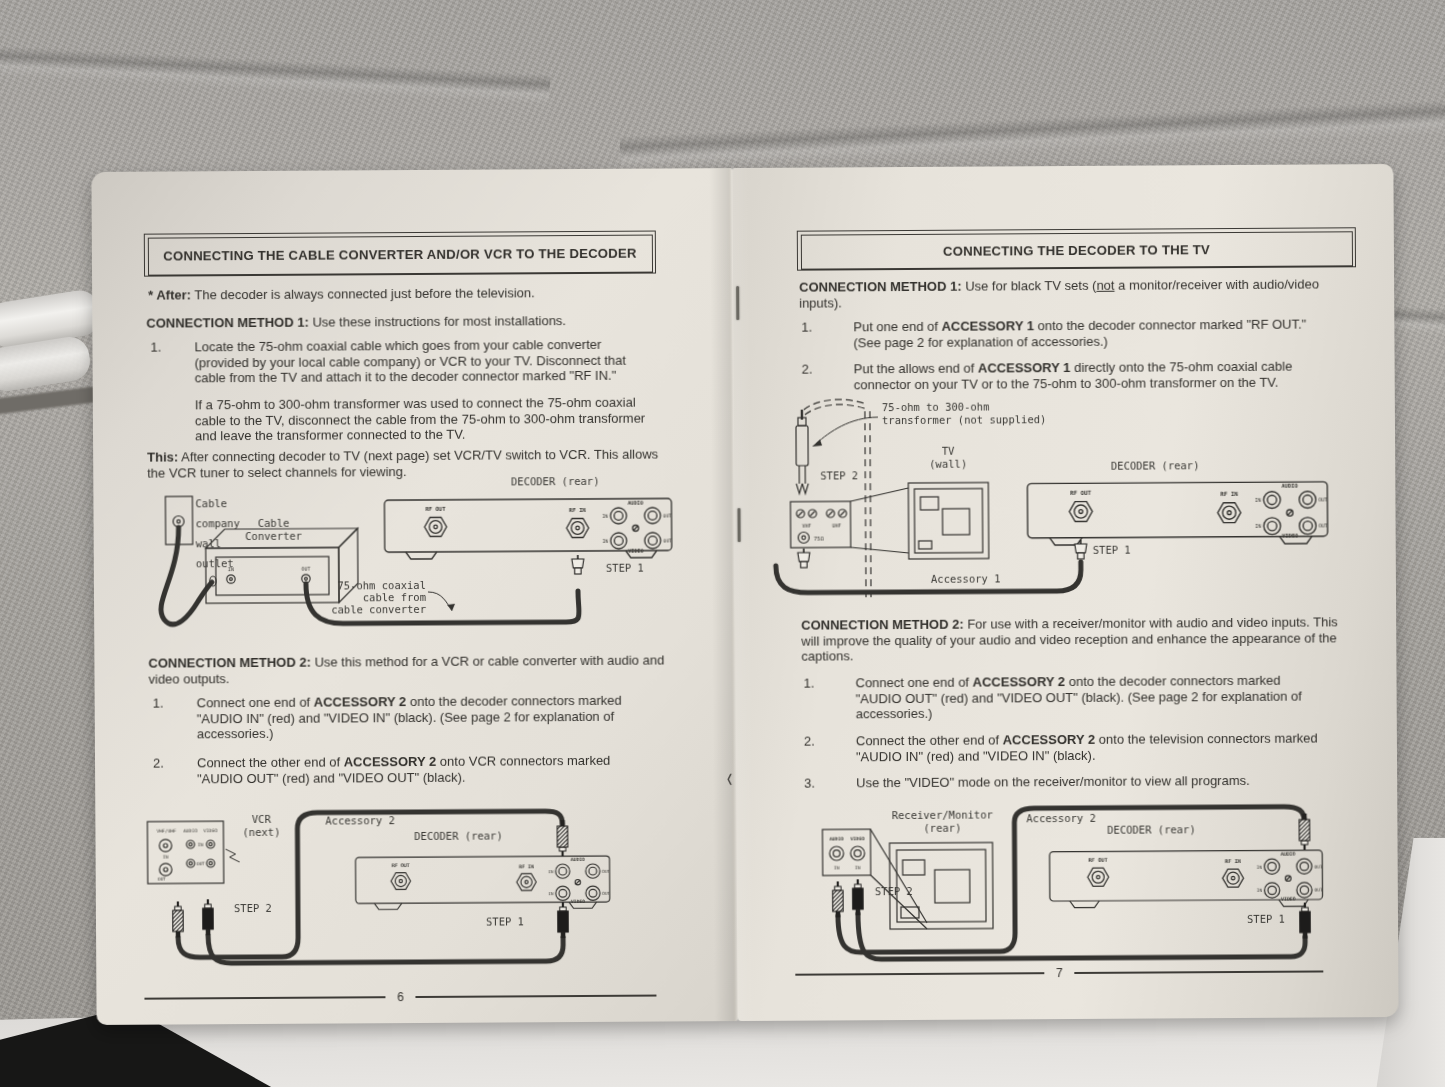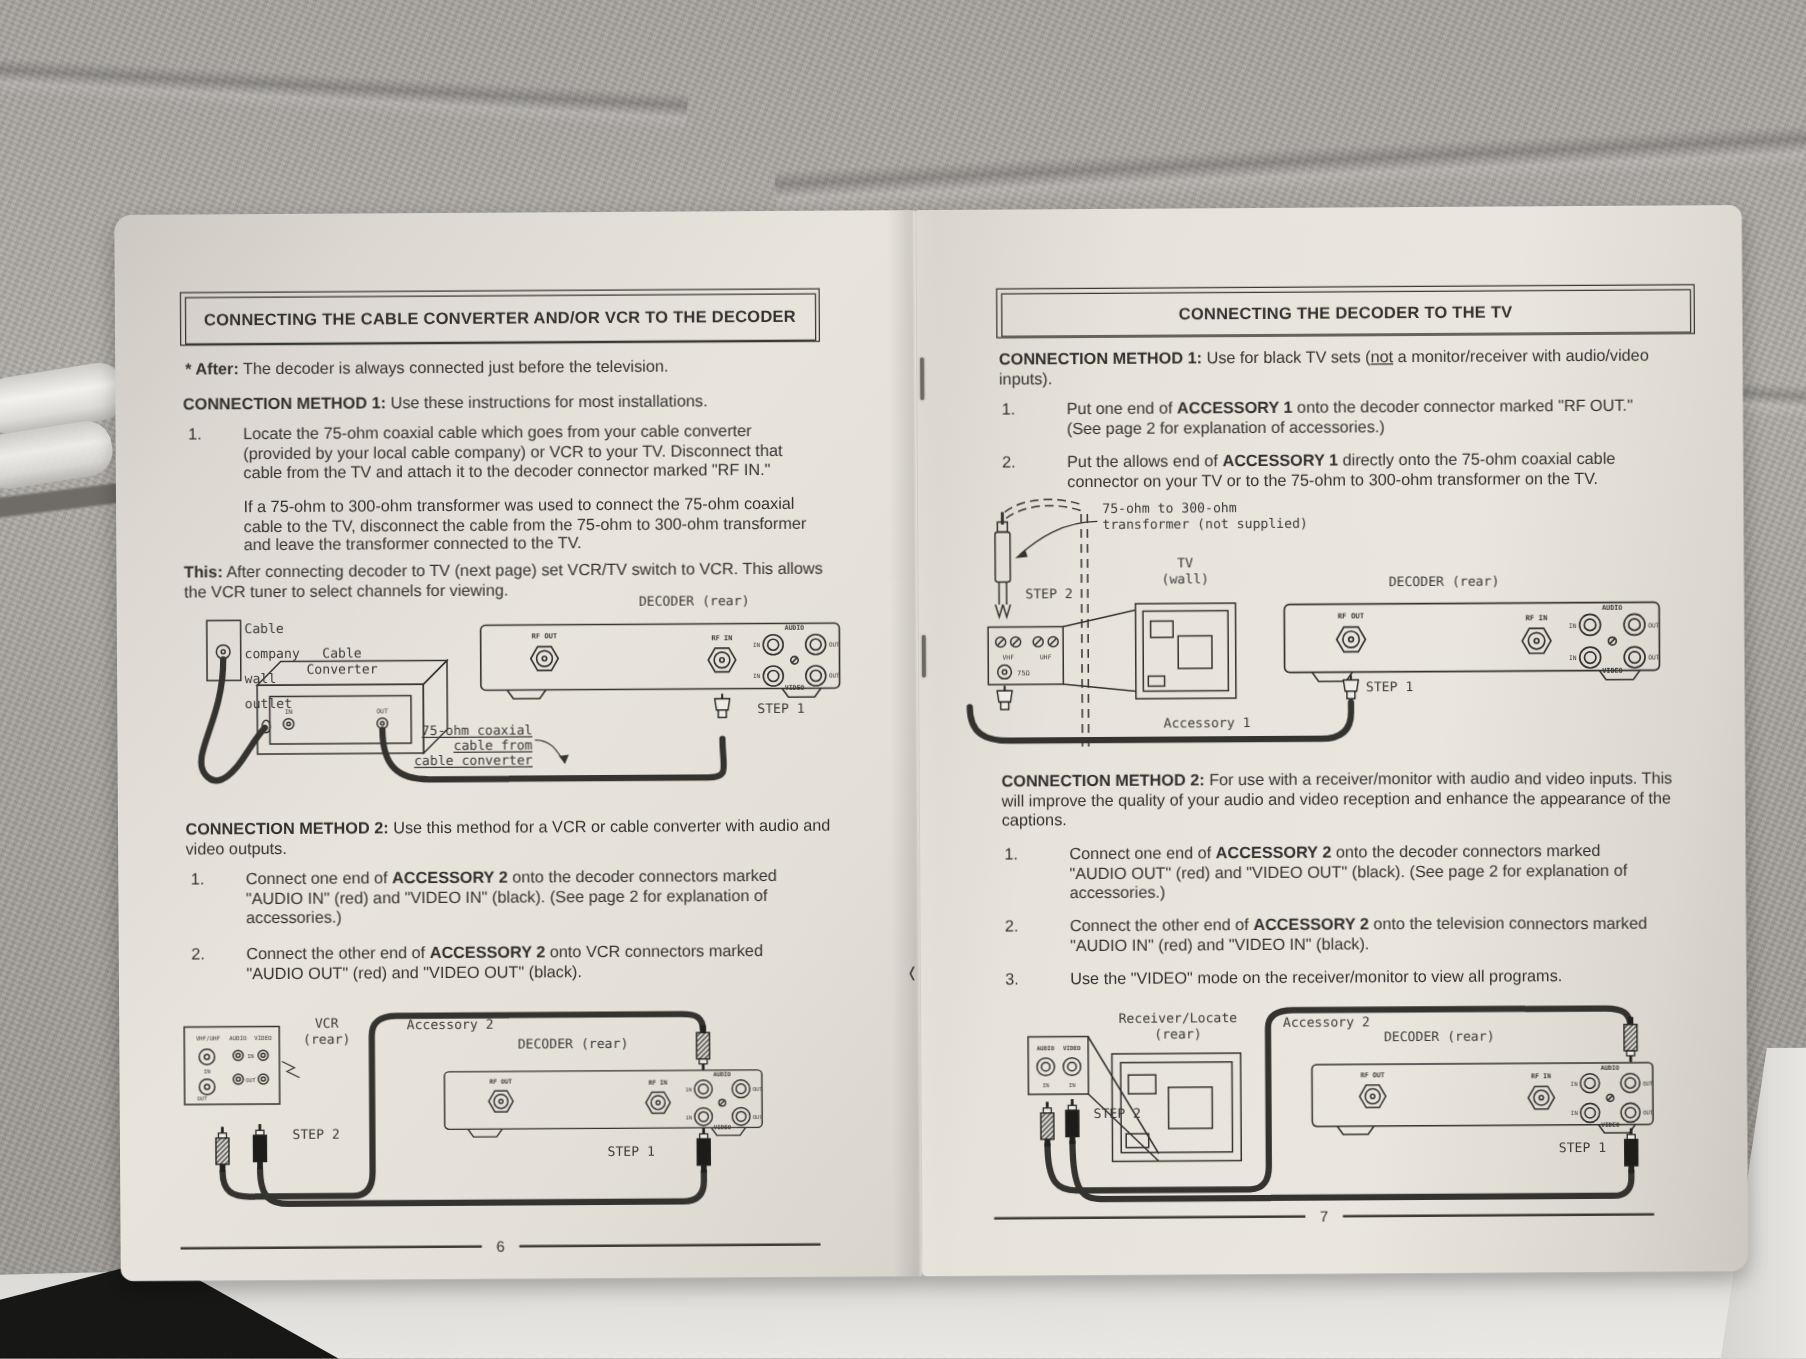--- a/index.html
+++ b/index.html
@@ -182,21 +182,21 @@
           <use href="#dec-panel" transform="translate(238,12)"></use>
           <use href="#fplug" transform="translate(432,76)"></use>
         </svg>
         <div class="dlabel" style="left:50px;top:12px;line-height:20px;">Cable
 company
 wall
 outlet</div>
         <div class="dlabel c" style="left:78px;top:36px;width:100px;">Cable
 Converter</div>
         <div class="dlabel c" style="left:345px;top:-4px;width:130px;">DECODER (rear)</div>
-        <div class="dlabel r" style="left:178px;top:99px;width:102px;line-height:12px;text-decoration:underline;">75-ohm coaxial
+        <div class="dlabel r" style="left:178px;top:99px;width:102px;line-height:12px;">75-ohm coaxial
 cable from
 cable converter</div>
         <div class="dlabel" style="left:460px;top:83px;">STEP 1</div>
       </div>
 
       <div class="para" style="left:54px;top:484px;width:525px;">
         <span class="b">CONNECTION METHOD 2:</span>
         <span>Use this method for a VCR or cable converter with audio and video outputs.</span>
       </div>
 
@@ -246,21 +246,21 @@
           <use href="#dec-panel" transform="translate(221,52) scale(0.885)"></use>
 
           <use href="#plug-red" transform="translate(44,102)"></use>
           <use href="#plug-black" transform="translate(74,100)"></use>
 
           <use href="#plug-red" transform="translate(429,59) rotate(180)"></use>
 
           <use href="#plug-black" transform="translate(429,105)"></use>
         </svg>
         <div class="dlabel c" style="left:96px;top:14px;width:64px;">VCR
-(rear)</div>
+(next)</div>
         <div class="dlabel" style="left:100px;top:103px;">STEP 2</div>
         <div class="dlabel" style="left:192px;top:16px;">Accessory 2</div>
         <div class="dlabel c" style="left:260px;top:32px;width:130px;">DECODER (rear)</div>
         <div class="dlabel" style="left:352px;top:118px;">STEP 1</div>
       </div>
 
       <div class="footer" style="left:48px;top:820px;width:512px;">
         <div class="rule"></div>
         <span>6</span>
         <div class="rule"></div>
@@ -402,21 +402,21 @@
           </g>
           <use href="#dec-panel" transform="translate(254,48) scale(0.95)"></use>
 
           <use href="#plug-red" transform="translate(43,84)"></use>
           <use href="#plug-black" transform="translate(63,82)"></use>
 
           <use href="#plug-red" transform="translate(510,55) rotate(180)"></use>
 
           <use href="#plug-black" transform="translate(510,108)"></use>
         </svg>
-        <div class="dlabel c" style="left:88px;top:12px;width:120px;">Receiver/Locate
+        <div class="dlabel c" style="left:88px;top:12px;width:120px;">Receiver/Monitor
 (rear)</div>
         <div class="dlabel" style="left:80px;top:88px;">STEP 2</div>
         <div class="dlabel" style="left:232px;top:16px;">Accessory 2</div>
         <div class="dlabel c" style="left:292px;top:28px;width:130px;">DECODER (rear)</div>
         <div class="dlabel" style="left:452px;top:118px;">STEP 1</div>
       </div>
 
       <div class="footer" style="left:58px;top:800px;width:528px;">
         <div class="rule"></div>
         <span>7</span>

